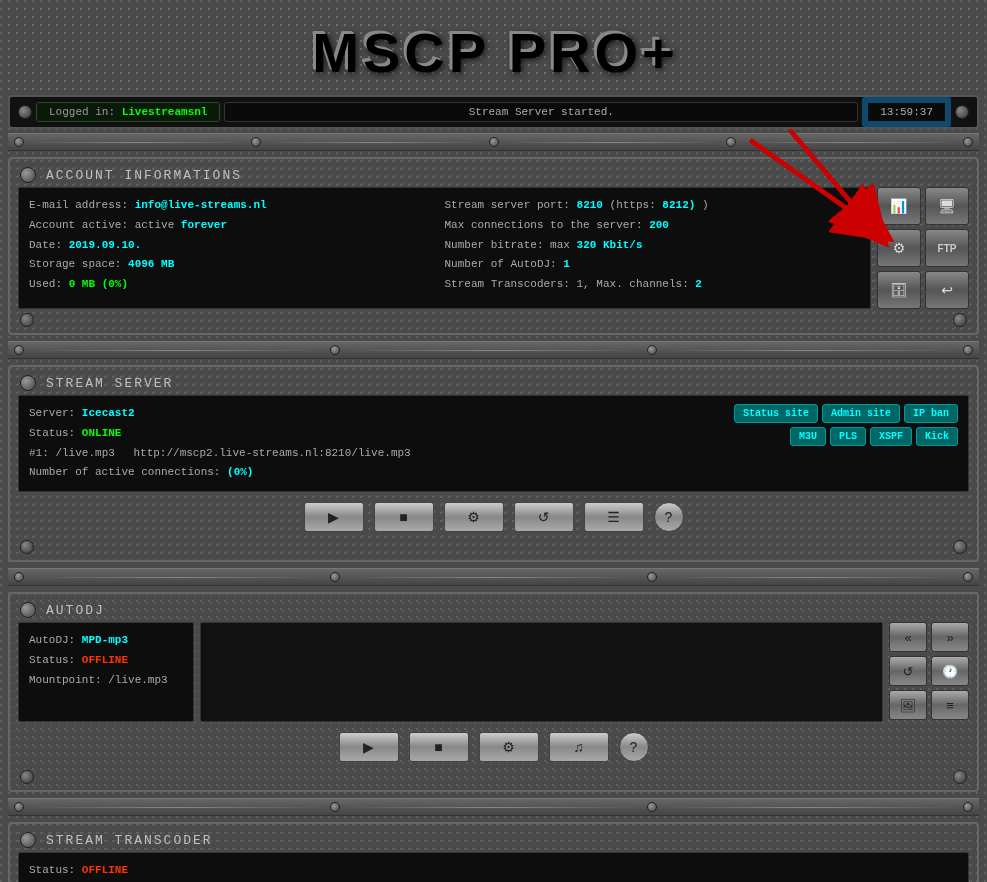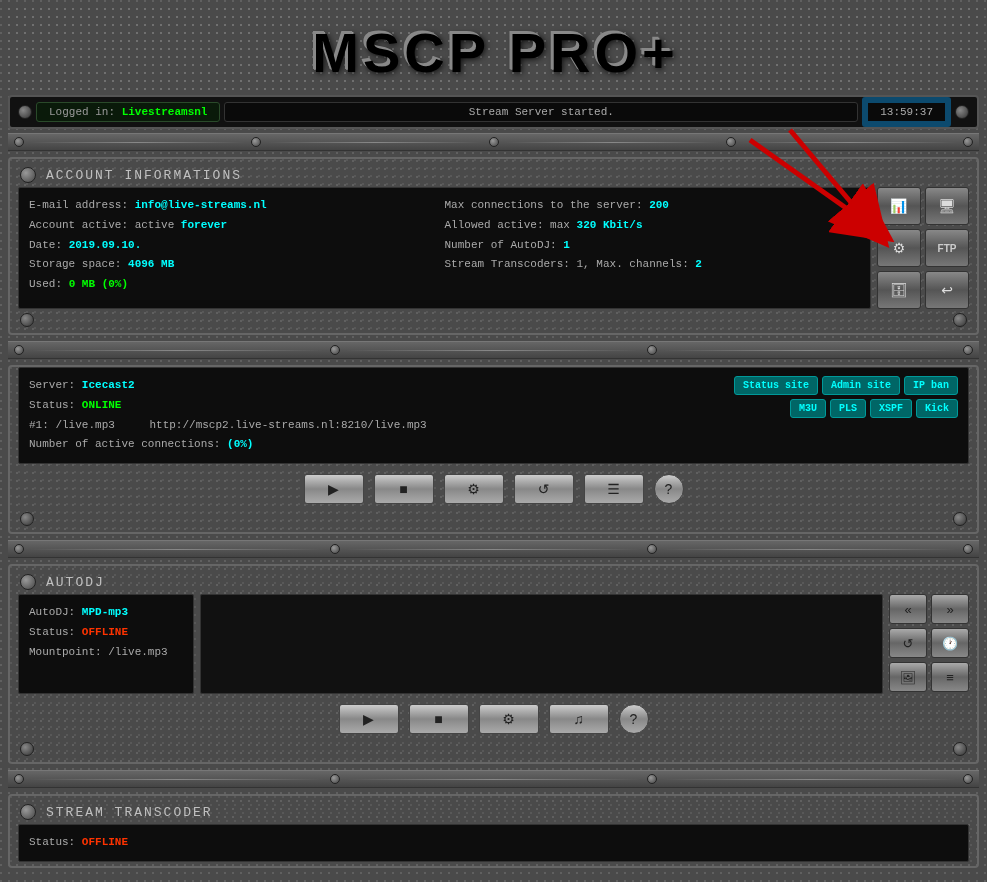--- a/index.html
+++ b/index.html
@@ -259,25 +259,32 @@
               <span>Storage space:</span>
               <span class="highlight-cyan">4096 MB</span>
             </div>
             <div>
               <span>Used:</span>
               <span class="highlight-green">0 MB (0%)</span>
             </div>
           </div>
           <div class="account-right">
             <div>
+              <span>Stream server port:</span>
+              <span class="highlight-cyan">8210</span>
+              <span style="color:#aaa;"> (https: </span>
+              <span class="highlight-cyan">8212)</span>
+              <span style="color:#aaa;">)</span>
+            </div>
+            <div>
               <span>Max connections to the server:</span>
               <span class="highlight-cyan">200</span>
             </div>
             <div>
-              <span>Allowed active: max</span>
+              <span>Number bitrate: max</span>
               <span class="highlight-cyan"> <b>320</b> Kbit/s</span>
             </div>
             <div>
               <span>Number of AutoDJ:</span>
               <span class="highlight-cyan">1</span>
             </div>
             <div>
               <span>Stream Transcoders: 1, Max. channels:</span>
               <span class="highlight-cyan">2</span>
             </div>
@@ -310,36 +317,40 @@
     <div class="hscrew"></div>
     <div class="hscrew-bar-line"></div>
     <div class="hscrew"></div>
     <div class="hscrew-bar-line"></div>
     <div class="hscrew"></div>
     <div class="hscrew-bar-line"></div>
     <div class="hscrew"></div>
   </div>
 
   <div class="panel">
+    <div class="panel-header">
+      <div class="panel-screw"></div>
+      <div class="panel-title">STREAM SERVER</div>
+    </div>
     <div style="margin:0 8px 4px 8px;">
       <div style="background:#0d0d0d;border:1px solid #333;border-radius:2px;padding:8px 10px;font-size:11px;line-height:1.8;">
         <div style="display:flex;gap:10px;">
           <div style="flex:1;">
             <div>
               <span style="color:#aaa;">Server:</span>
               <span class="highlight-cyan">Icecast2</span>
             </div>
             <div>
               <span style="color:#aaa;">Status:</span>
               <span class="status-online">ONLINE</span>
             </div>
             <div>
               <span style="color:#aaa;">#1:</span>
               <span style="color:#aaa;">/live.mp3</span>
-              <span style="color:#aaa;margin-left:28px;">http://mscp2.live-streams.nl:8210/live.mp3</span>
+              <span style="color:#aaa;margin-left:12px;">http://mscp2.live-streams.nl:8210/live.mp3</span>
             </div>
             <div>
               <span style="color:#aaa;">Number of active connections:</span>
               <span class="highlight-cyan">(0%)</span>
             </div>
           </div>
           <div style="display:flex;flex-direction:column;gap:4px;align-items:flex-end;">
             <div style="display:flex;gap:4px;">
               <button class="cyan-btn">Status site</button>
               <button class="cyan-btn">Admin site</button>

